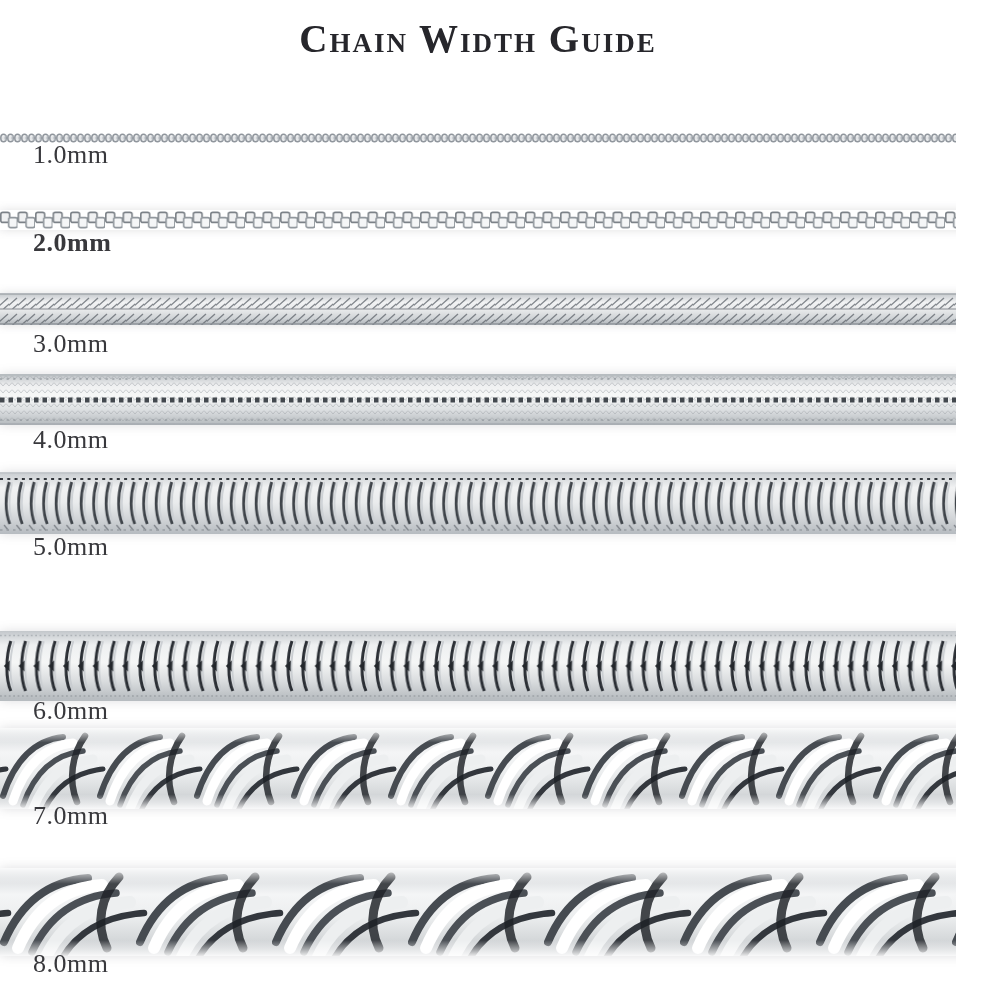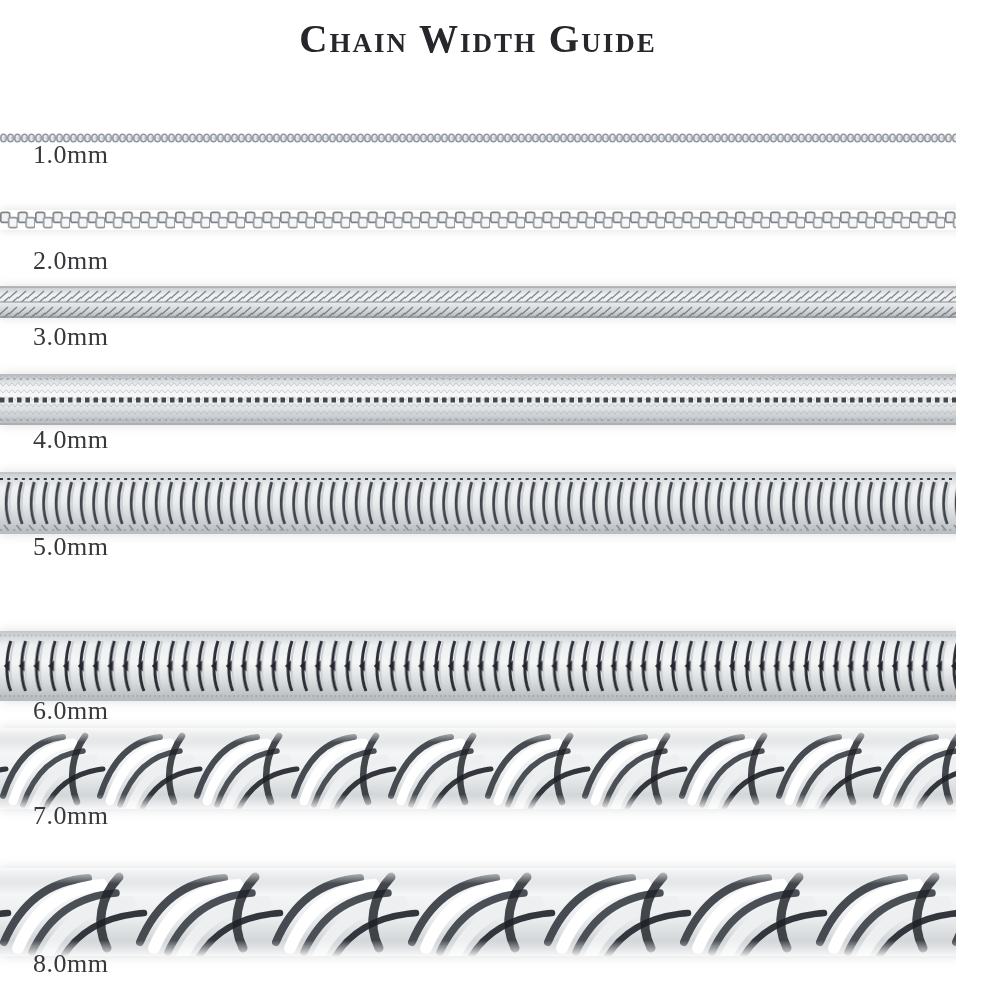--- a/index.html
+++ b/index.html
@@ -51,24 +51,24 @@
   <div class="row" style="top:210px;height:64px;">
     <svg class="chain halo" width="1000" height="20">
       <defs>
         <pattern id="p2" width="17.5" height="20" patternUnits="userSpaceOnUse">
           <rect x="0.8" y="2.4" width="8.8" height="10" rx="2" fill="#f0f1f2" stroke="#7c8288" stroke-width="1.6"></rect>
           <rect x="8.6" y="7.6" width="8.8" height="10" rx="2" fill="#f5f6f7" stroke="#92989e" stroke-width="1.6"></rect>
         </pattern>
       </defs>
       <rect width="1000" height="20" fill="url(#p2)"></rect>
     </svg>
-    <div class="label" style="top:37px;">2.0mm</div>
-  </div>
-
-  <div class="row" style="top:286px;height:76px;">
+    <div class="label" style="top:19px;font-weight:bold;">2.0mm</div>
+  </div>
+
+  <div class="row" style="top:293px;height:76px;">
     <svg class="chain halo" width="1000" height="32">
       <defs>
         <linearGradient id="g3" x1="0" y1="0" x2="0" y2="1">
           <stop offset="0" stop-color="#c2c6ca"></stop>
             <stop offset="0.3" stop-color="#f2f3f4"></stop>
           <stop offset="0.55" stop-color="#e6e8e9"></stop>
             <stop offset="0.8" stop-color="#cfd3d6"></stop>
           <stop offset="1" stop-color="#aeb3b8"></stop>
         </linearGradient>
         <pattern id="p3" width="9" height="16" patternUnits="userSpaceOnUse">

